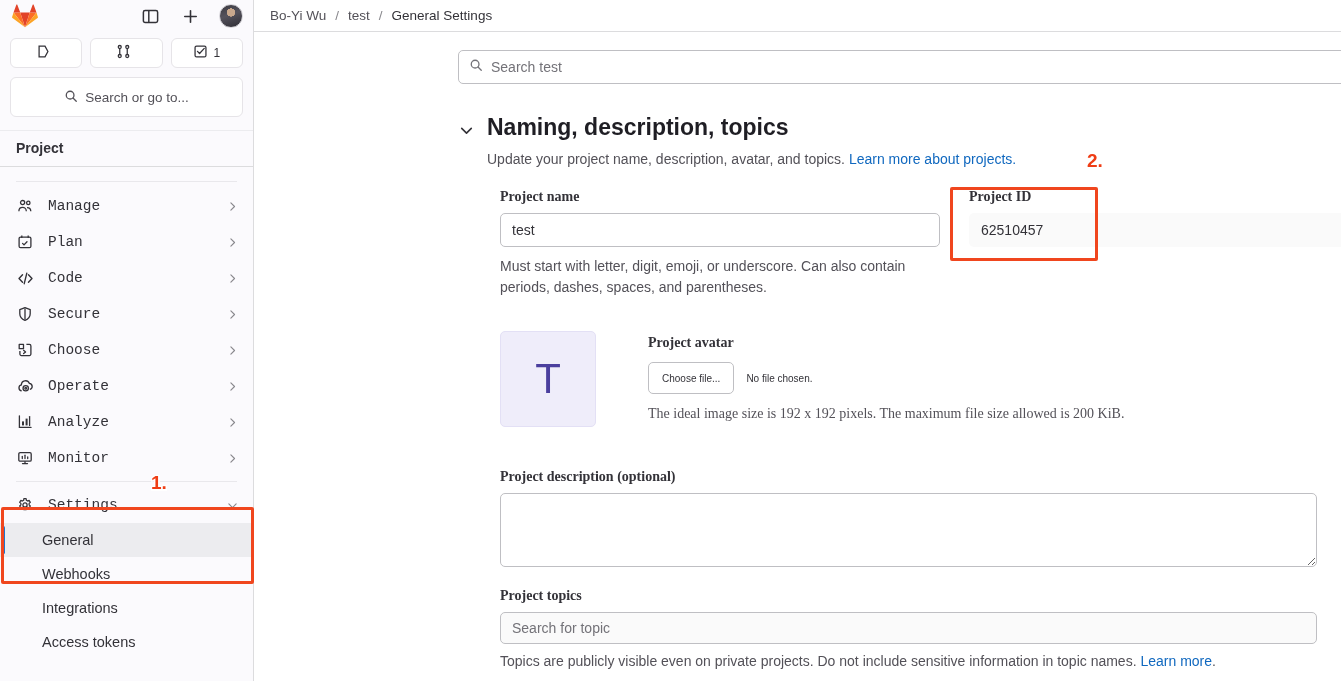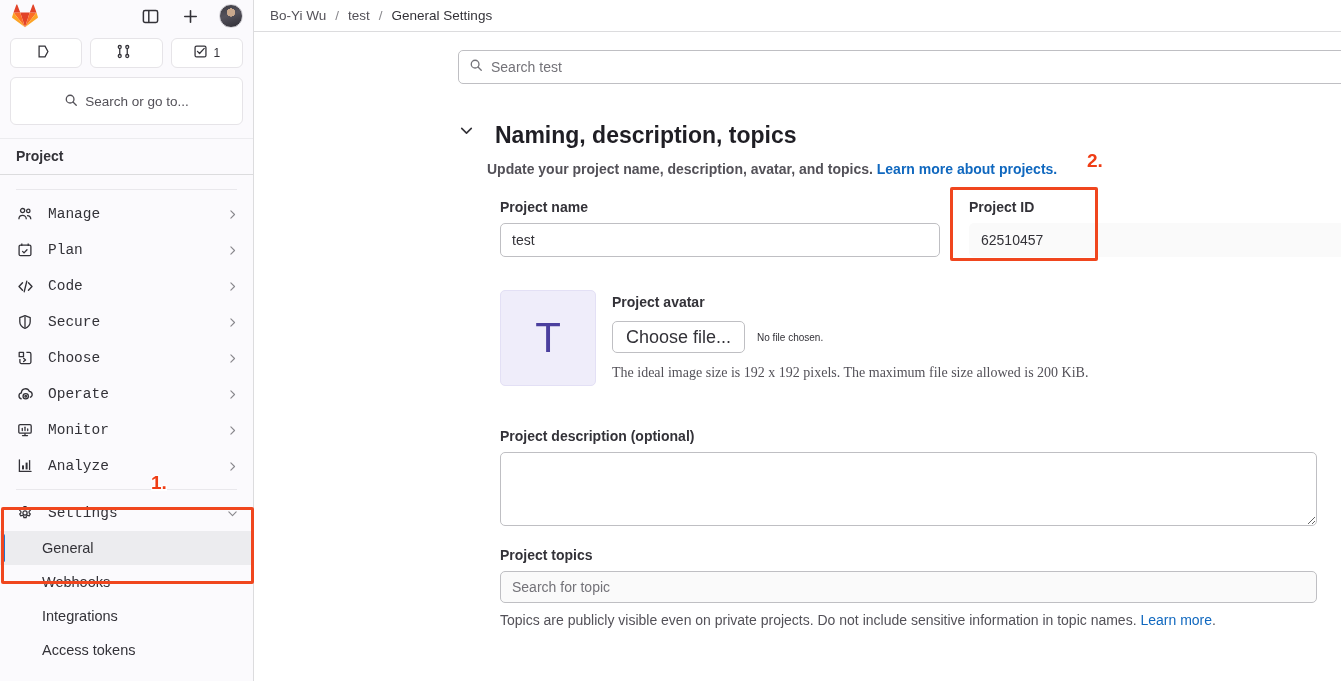--- a/index.html
+++ b/index.html
@@ -45,21 +45,21 @@
   }
   .count-btn {
     flex: 1; height: 30px; background: #fff;
     border: 1px solid #e6e4e8; border-radius: 6px;
     display: flex; align-items: center; justify-content: center; gap: 5px;
     color: #333238; font-size: 12px; cursor: pointer;
   }
   .count-btn .num { font-size: 12px; color: #333238; }
 
   .sb-search {
-    margin: 9px 10px 0 10px; height: 48px;
+    margin: 9px 10px 0 10px; height: 40px;
     background: #fff; border: 1px solid #e6e4e8; border-radius: 6px;
     display: flex; align-items: center; justify-content: center; gap: 7px;
     color: #535158; font-size: 13.5px; cursor: pointer;
   }
 
   .sb-ctx {
     margin-top: 13px;
     border-top: 1px solid #ececef;
     border-bottom: 1px solid #dcdcde;
     padding: 9px 16px 10px 16px;
@@ -112,29 +112,29 @@
     margin: 18px 0 0 204px; width: 1080px; height: 34px;
     border: 1px solid #bfbfc3; border-radius: 5px;
     display: flex; align-items: center; padding: 0 10px; gap: 8px;
     background: #fff;
   }
   .search-page .ph { color: #737278; font-size: 14px; }
 
   .section { margin: 29px 0 0 204px; width: 1090px; position: relative; }
   .sec-head { display: flex; align-items: flex-start; gap: 12px; }
   .sec-chev { color: #333238; margin-top: 9px; cursor: pointer; flex: 0 0 auto; }
-  .sec-title { font-size: 23px; font-weight: 700; color: #1f1e24; line-height: 1.3; margin: 8px; }
-  .sec-desc { font-size: 14px; color: #535158; margin-top: 6px; line-height: 1.45; font-weight: bold; }
+  .sec-title { font-size: 23px; font-weight: 700; color: #1f1e24; line-height: 1.3; margin: 0; }
+  .sec-desc { font-size: 14px; color: #535158; margin-top: 6px; line-height: 1.45; }
   .link { color: #1068bf; text-decoration: none; cursor: pointer; }
 
   .form-area { margin-left: 42px; margin-top: 20px; }
   .row-2col { display: flex; }
   .col-name { width: 440px; flex: 0 0 440px; }
   .col-id { flex: 1 1 auto; padding-left: 29px; }
-  .fld-label { font-size: 14px; font-weight: 700; color: #333238; margin-bottom: 8px; }
+  .fld-label { font-size: 14px; font-weight: 700; color: #333238; margin-bottom: 8px; font-family: Liberation Serif, serif; }
   .inp {
     width: 100%; height: 34px; border: 1px solid #bfbfc3; border-radius: 5px;
     padding: 0 11px; font-size: 14px; color: #333238;
     font-family: "Liberation Sans", sans-serif; background: #fff;
   }
   .inp-ro {
     width: 100%; height: 34px; border: 1px solid transparent; border-radius: 5px;
     padding: 0 11px; font-size: 14px; color: #333238;
     background: #fafafa; display: flex; align-items: center;
   }
@@ -142,26 +142,26 @@
     font-size: 14px; color: #535158; margin-top: 9px; line-height: 1.5; max-width: 440px;
   }
 
   .avatar-row { display: flex; gap: 16px; margin-top: 33px; }
   .avatar-tile {
     width: 96px; height: 96px; flex: 0 0 96px;
     background: #efedfa; border: 1px solid #e3e0f5; border-radius: 5px;
     display: flex; align-items: center; justify-content: center;
     font-size: 42px; color: #4b3f9e; font-weight: 400; line-height: 1;
   }
-  .avatar-meta { padding-top: 4px; }
+  .avatar-meta { padding-top: 4px; margin-left: 36px; }
   .avatar-meta .fld-label { margin-bottom: 11px; }
   .file-row { display: flex; align-items: center; gap: 12px; }
   .btn {
     height: 32px; padding: 0 13px; border: 1px solid #bfbfc3; border-radius: 5px;
-    background: #fff; color: #333238; font-size: 18px; cursor: pointer;
+    background: #fff; color: #333238; font-size: 10px; cursor: pointer;
     font-family: "Liberation Sans", sans-serif; display: flex; align-items: center;
   }
   .no-file { font-size: 10px; color: #333238; }
   .avatar-help { font-size: 14px; color: #535158; margin-top: 12px; font-family: Liberation Serif, serif; }
 
   .desc-block { margin-top: 42px; }
   .textarea {
     width: 817px; height: 74px; border: 1px solid #bfbfc3; border-radius: 5px;
     padding: 8px 11px; font-size: 14px; color: #333238; resize: vertical;
     font-family: "Liberation Sans", sans-serif; display: block; background: #fff;
@@ -364,47 +364,47 @@
         <span class="ni-label">Operate</span>
         <span class="ni-chev">
           <svg width="13" height="13" viewBox="0 0 16 16" fill="none" stroke="currentColor" stroke-width="1.4" stroke-linecap="round" stroke-linejoin="round">
               <polyline points="6,3.5 10.5,8 6,12.5"></polyline>
             </svg>
         </span>
       </div>
 
       <div class="nav-item">
         <span class="ni-icon">
+          <svg width="16" height="16" viewBox="0 0 16 16" fill="none" stroke="currentColor" stroke-width="1.3" stroke-linecap="round">
+            <polyline points="2.4,1.8 2.4,13.4 14,13.4"></polyline>
+            <rect x="5" y="7.4" width="2" height="4" fill="currentColor" stroke="none"></rect>
+            <rect x="8.6" y="4.6" width="2" height="6.8" fill="currentColor" stroke="none"></rect>
+            <line x1="12.6" y1="2.6" x2="12.6" y2="11.4"></line>
+          </svg>
+        </span>
+        <span class="ni-label">Analyze</span>
+        <span class="ni-chev">
+          <svg width="13" height="13" viewBox="0 0 16 16" fill="none" stroke="currentColor" stroke-width="1.4" stroke-linecap="round" stroke-linejoin="round">
+              <polyline points="6,3.5 10.5,8 6,12.5"></polyline>
+            </svg>
+        </span>
+      </div>
+
+      <div class="nav-item">
+        <span class="ni-icon">
           <svg width="16" height="16" viewBox="0 0 16 16" fill="none" stroke="currentColor" stroke-width="1.3">
             <rect x="1.8" y="2.6" width="12.4" height="8.6" rx="1.3"></rect>
             <line x1="5.5" y1="13.6" x2="10.5" y2="13.6" stroke-linecap="round"></line>
             <line x1="8" y1="11.2" x2="8" y2="13.6"></line>
             <line x1="5.3" y1="8.6" x2="5.3" y2="6.4" stroke-linecap="round"></line>
             <line x1="8" y1="8.6" x2="8" y2="5.2" stroke-linecap="round"></line>
             <line x1="10.7" y1="8.6" x2="10.7" y2="7" stroke-linecap="round"></line>
           </svg>
         </span>
         <span class="ni-label">Monitor</span>
-        <span class="ni-chev">
-          <svg width="13" height="13" viewBox="0 0 16 16" fill="none" stroke="currentColor" stroke-width="1.4" stroke-linecap="round" stroke-linejoin="round">
-              <polyline points="6,3.5 10.5,8 6,12.5"></polyline>
-            </svg>
-        </span>
-      </div>
-
-      <div class="nav-item">
-        <span class="ni-icon">
-          <svg width="16" height="16" viewBox="0 0 16 16" fill="none" stroke="currentColor" stroke-width="1.3" stroke-linecap="round">
-            <polyline points="2.4,1.8 2.4,13.4 14,13.4"></polyline>
-            <rect x="5" y="7.4" width="2" height="4" fill="currentColor" stroke="none"></rect>
-            <rect x="8.6" y="4.6" width="2" height="6.8" fill="currentColor" stroke="none"></rect>
-            <line x1="12.6" y1="2.6" x2="12.6" y2="11.4"></line>
-          </svg>
-        </span>
-        <span class="ni-label">Analyze</span>
         <span class="ni-chev">
           <svg width="13" height="13" viewBox="0 0 16 16" fill="none" stroke="currentColor" stroke-width="1.4" stroke-linecap="round" stroke-linejoin="round">
               <polyline points="6,3.5 10.5,8 6,12.5"></polyline>
             </svg>
         </span>
       </div>
 
       <div class="sb-faint-divider" style="margin:5px 16px 5px 16px;"></div>
 
       <div class="nav-item">
@@ -481,20 +481,21 @@
             <div class="col-name">
               <div class="fld-label">Project name</div>
               <input class="inp" type="text" value="test" style="">
             </div>
             <div class="col-id">
               <div class="fld-label">Project ID</div>
               <div class="inp-ro">62510457</div>
             </div>
           </div>
 
+          <div class="help">Must start with letter, digit, emoji, or underscore. Can also contain periods, dashes, spaces, and parentheses.</div>
 
           <div class="avatar-row">
             <div class="avatar-tile">T</div>
             <div class="avatar-meta">
               <div class="fld-label">Project avatar</div>
               <div class="file-row">
                 <button class="btn">Choose file...</button>
                 <span class="no-file">No file chosen.</span>
               </div>
               <div class="avatar-help">The ideal image size is 192 x 192 pixels. The maximum file size allowed is 200 KiB.</div>

